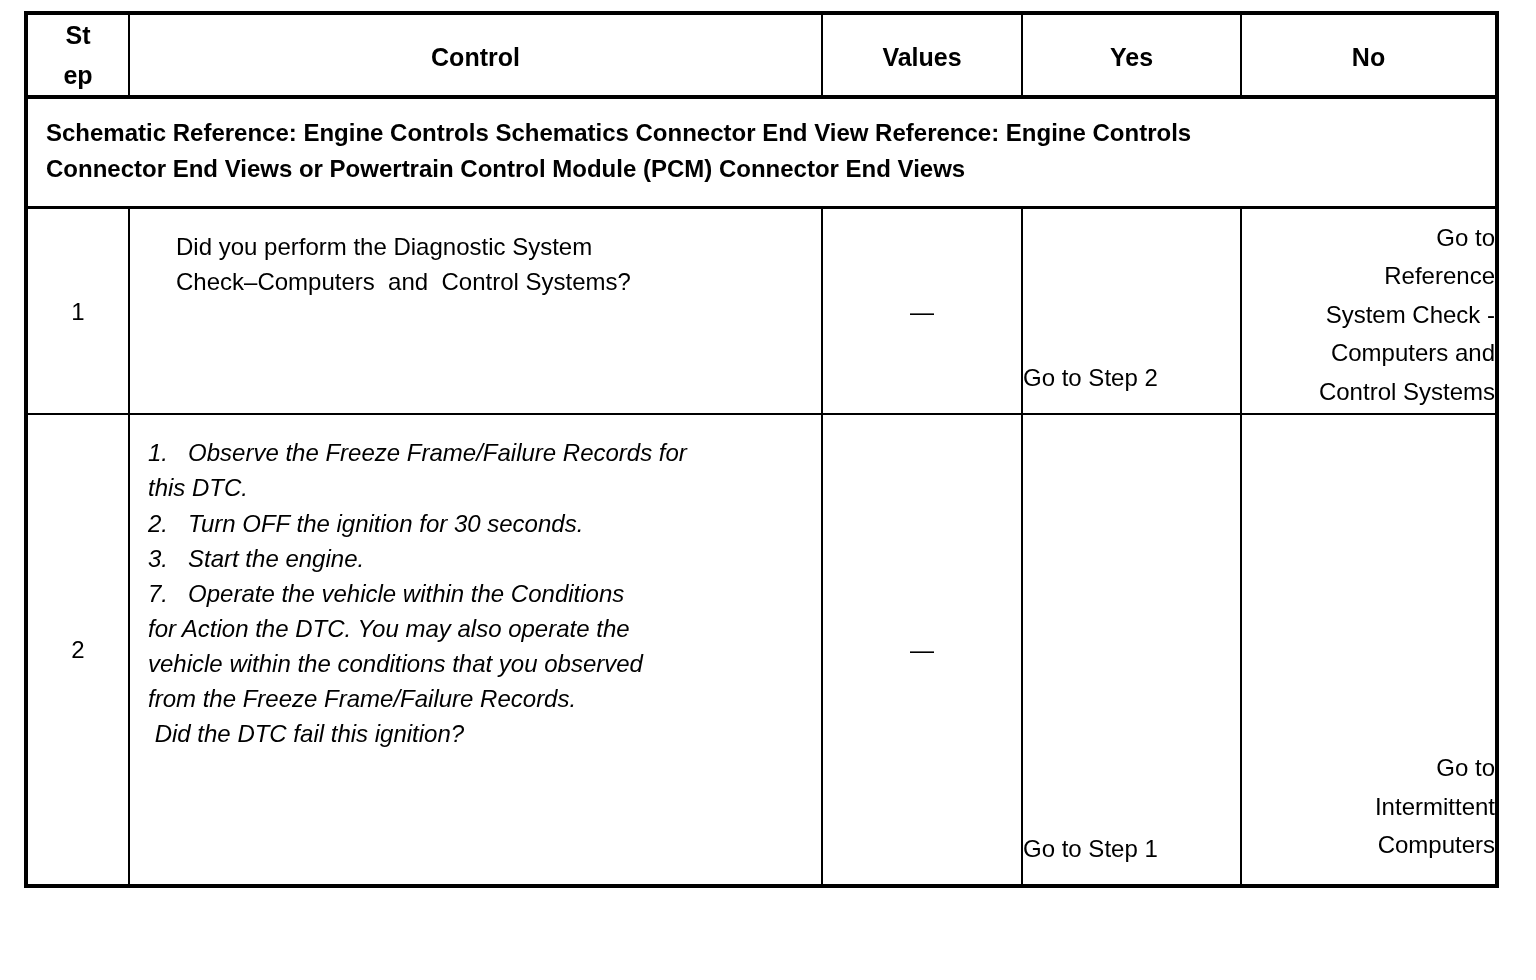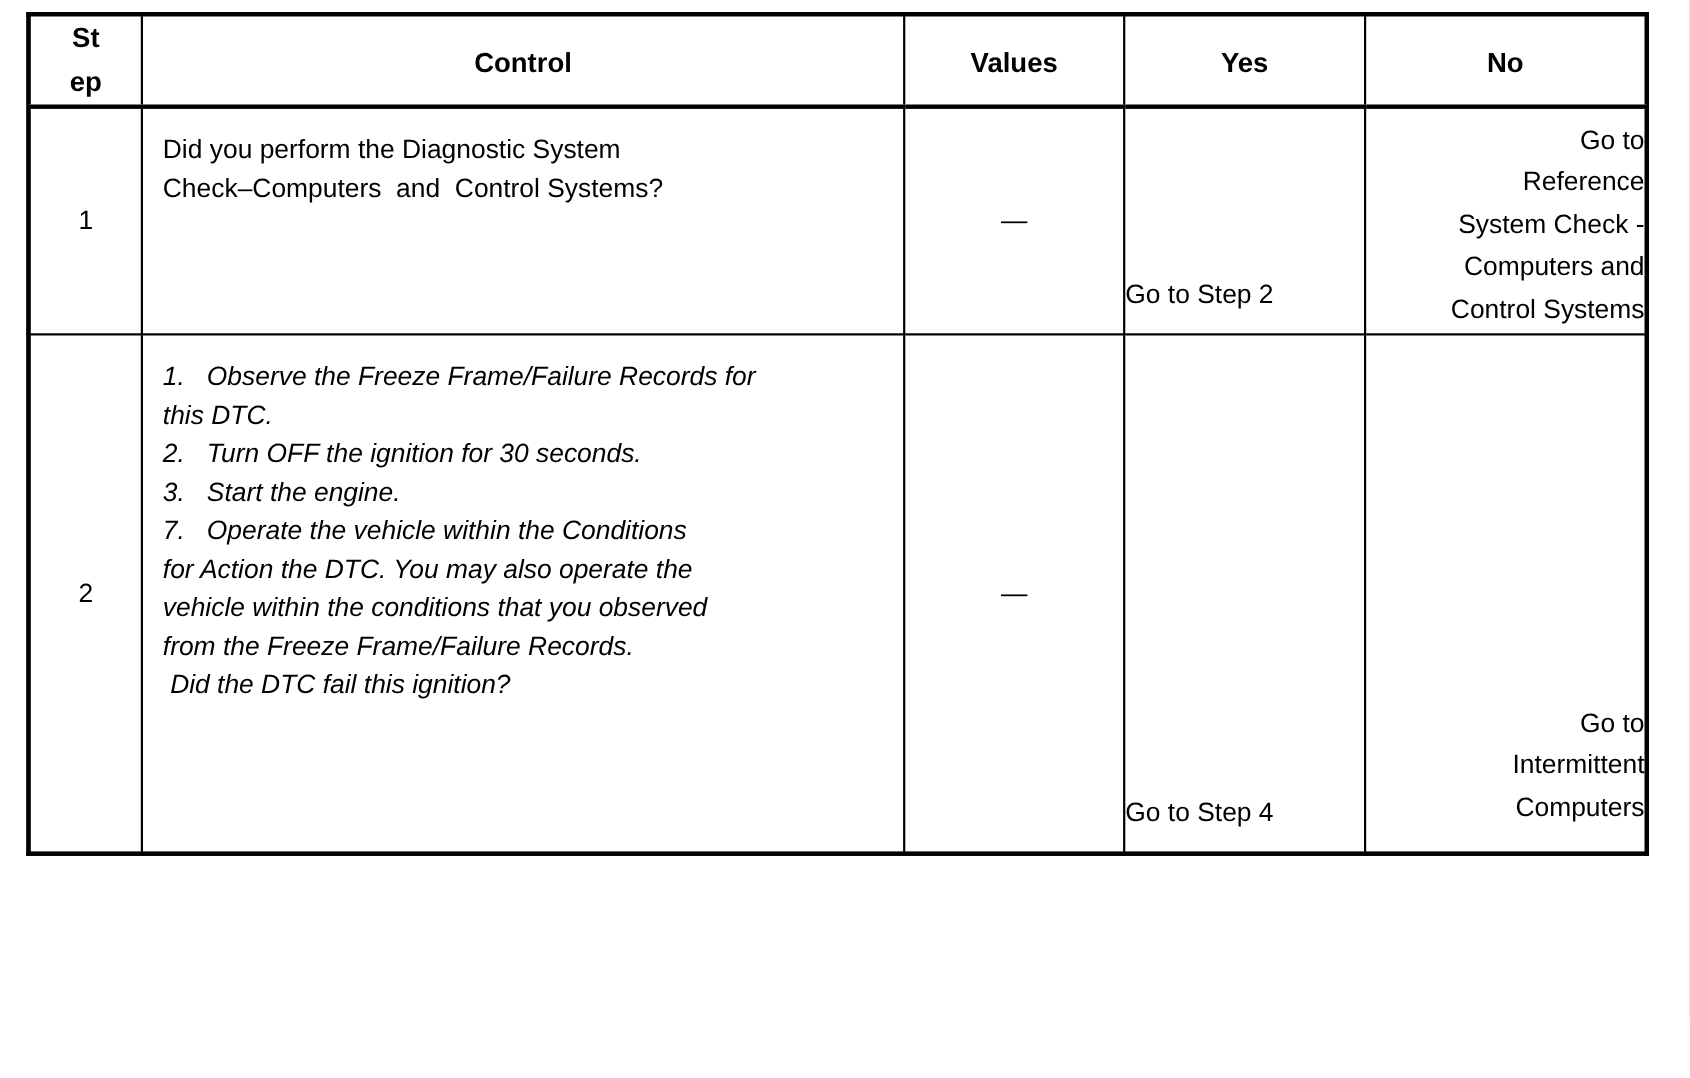--- a/index.html
+++ b/index.html
@@ -23,21 +23,21 @@
   }
 
   
   .diag-table {
     position: absolute;
     left: 24px;
     top: 11px;
     width: 1471px;
     border-collapse: collapse;
     table-layout: fixed;
-    background: #000000;
+    background: #a3a3a3;
   }
 
   .diag-table td,
   .diag-table th {
     border: 2px solid #000000;
     padding: 0;
     vertical-align: middle;
     background: #ffffff;
   }
 
@@ -118,21 +118,21 @@
     vertical-align: top;
     padding-top: 10px;
     line-height: 1.6;
   }
   td.no-cell.bottom {
     vertical-align: bottom;
     padding-top: 0;
     padding-bottom: 20px;
   }
 
-  .txt-line { display: block; white-space: pre; }
+  .txt-line { display: block; white-space: pre; margin-left: 28px; }
 
   .list-line { display: block; white-space: pre; font-style: italic; }
 </style>
 </head>
 <body>
 
 <div class="page">
 
   <table class="diag-table">
     <colgroup>
@@ -150,20 +150,26 @@
           <span class="stk">ep</span>
         </th>
         <th>Control</th>
         <th>Values</th>
         <th>Yes</th>
         <th>No</th>
       </tr>
     </thead>
 
     <tbody>
+      <tr class="schem-row">
+        <td colspan="5">
+          <span class="sline">Schematic Reference: Engine Controls Schematics Connector End View Reference: Engine Controls</span>
+          <span class="sline">Connector End Views or Powertrain Control Module (PCM) Connector End Views</span>
+        </td>
+      </tr>
 
       <tr class="body-row" style="height:207px;">
         <td class="step-cell">1</td>
         <td class="action-cell">
           <span class="txt-line">Did you perform the Diagnostic System</span>
           <span class="txt-line">Check–Computers  and  Control Systems?</span>
         </td>
         <td class="values-cell">—</td>
         <td class="yes-cell">Go to Step 2</td>
         <td class="no-cell">
@@ -183,21 +189,21 @@
           <span class="list-line">2.   Turn OFF the ignition for 30 seconds.</span>
           <span class="list-line">3.   Start the engine.</span>
           <span class="list-line">7.   Operate the vehicle within the Conditions</span>
           <span class="list-line">for Action the DTC. You may also operate the</span>
           <span class="list-line">vehicle within the conditions that you observed</span>
           <span class="list-line">from the Freeze Frame/Failure Records.</span>
           <span class="list-line blank"></span>
           <span class="list-line"> Did the DTC fail this ignition?</span>
         </td>
         <td class="values-cell">—</td>
-        <td class="yes-cell">Go to Step 4</td>
+        <td class="yes-cell">Go to Step 1</td>
         <td class="no-cell bottom">
           <span class="txt-line">Go to</span>
           <span class="txt-line">Intermittent</span>
           <span class="txt-line">Computers</span>
         </td>
       </tr>
     </tbody>
   </table>
 
 </div>

